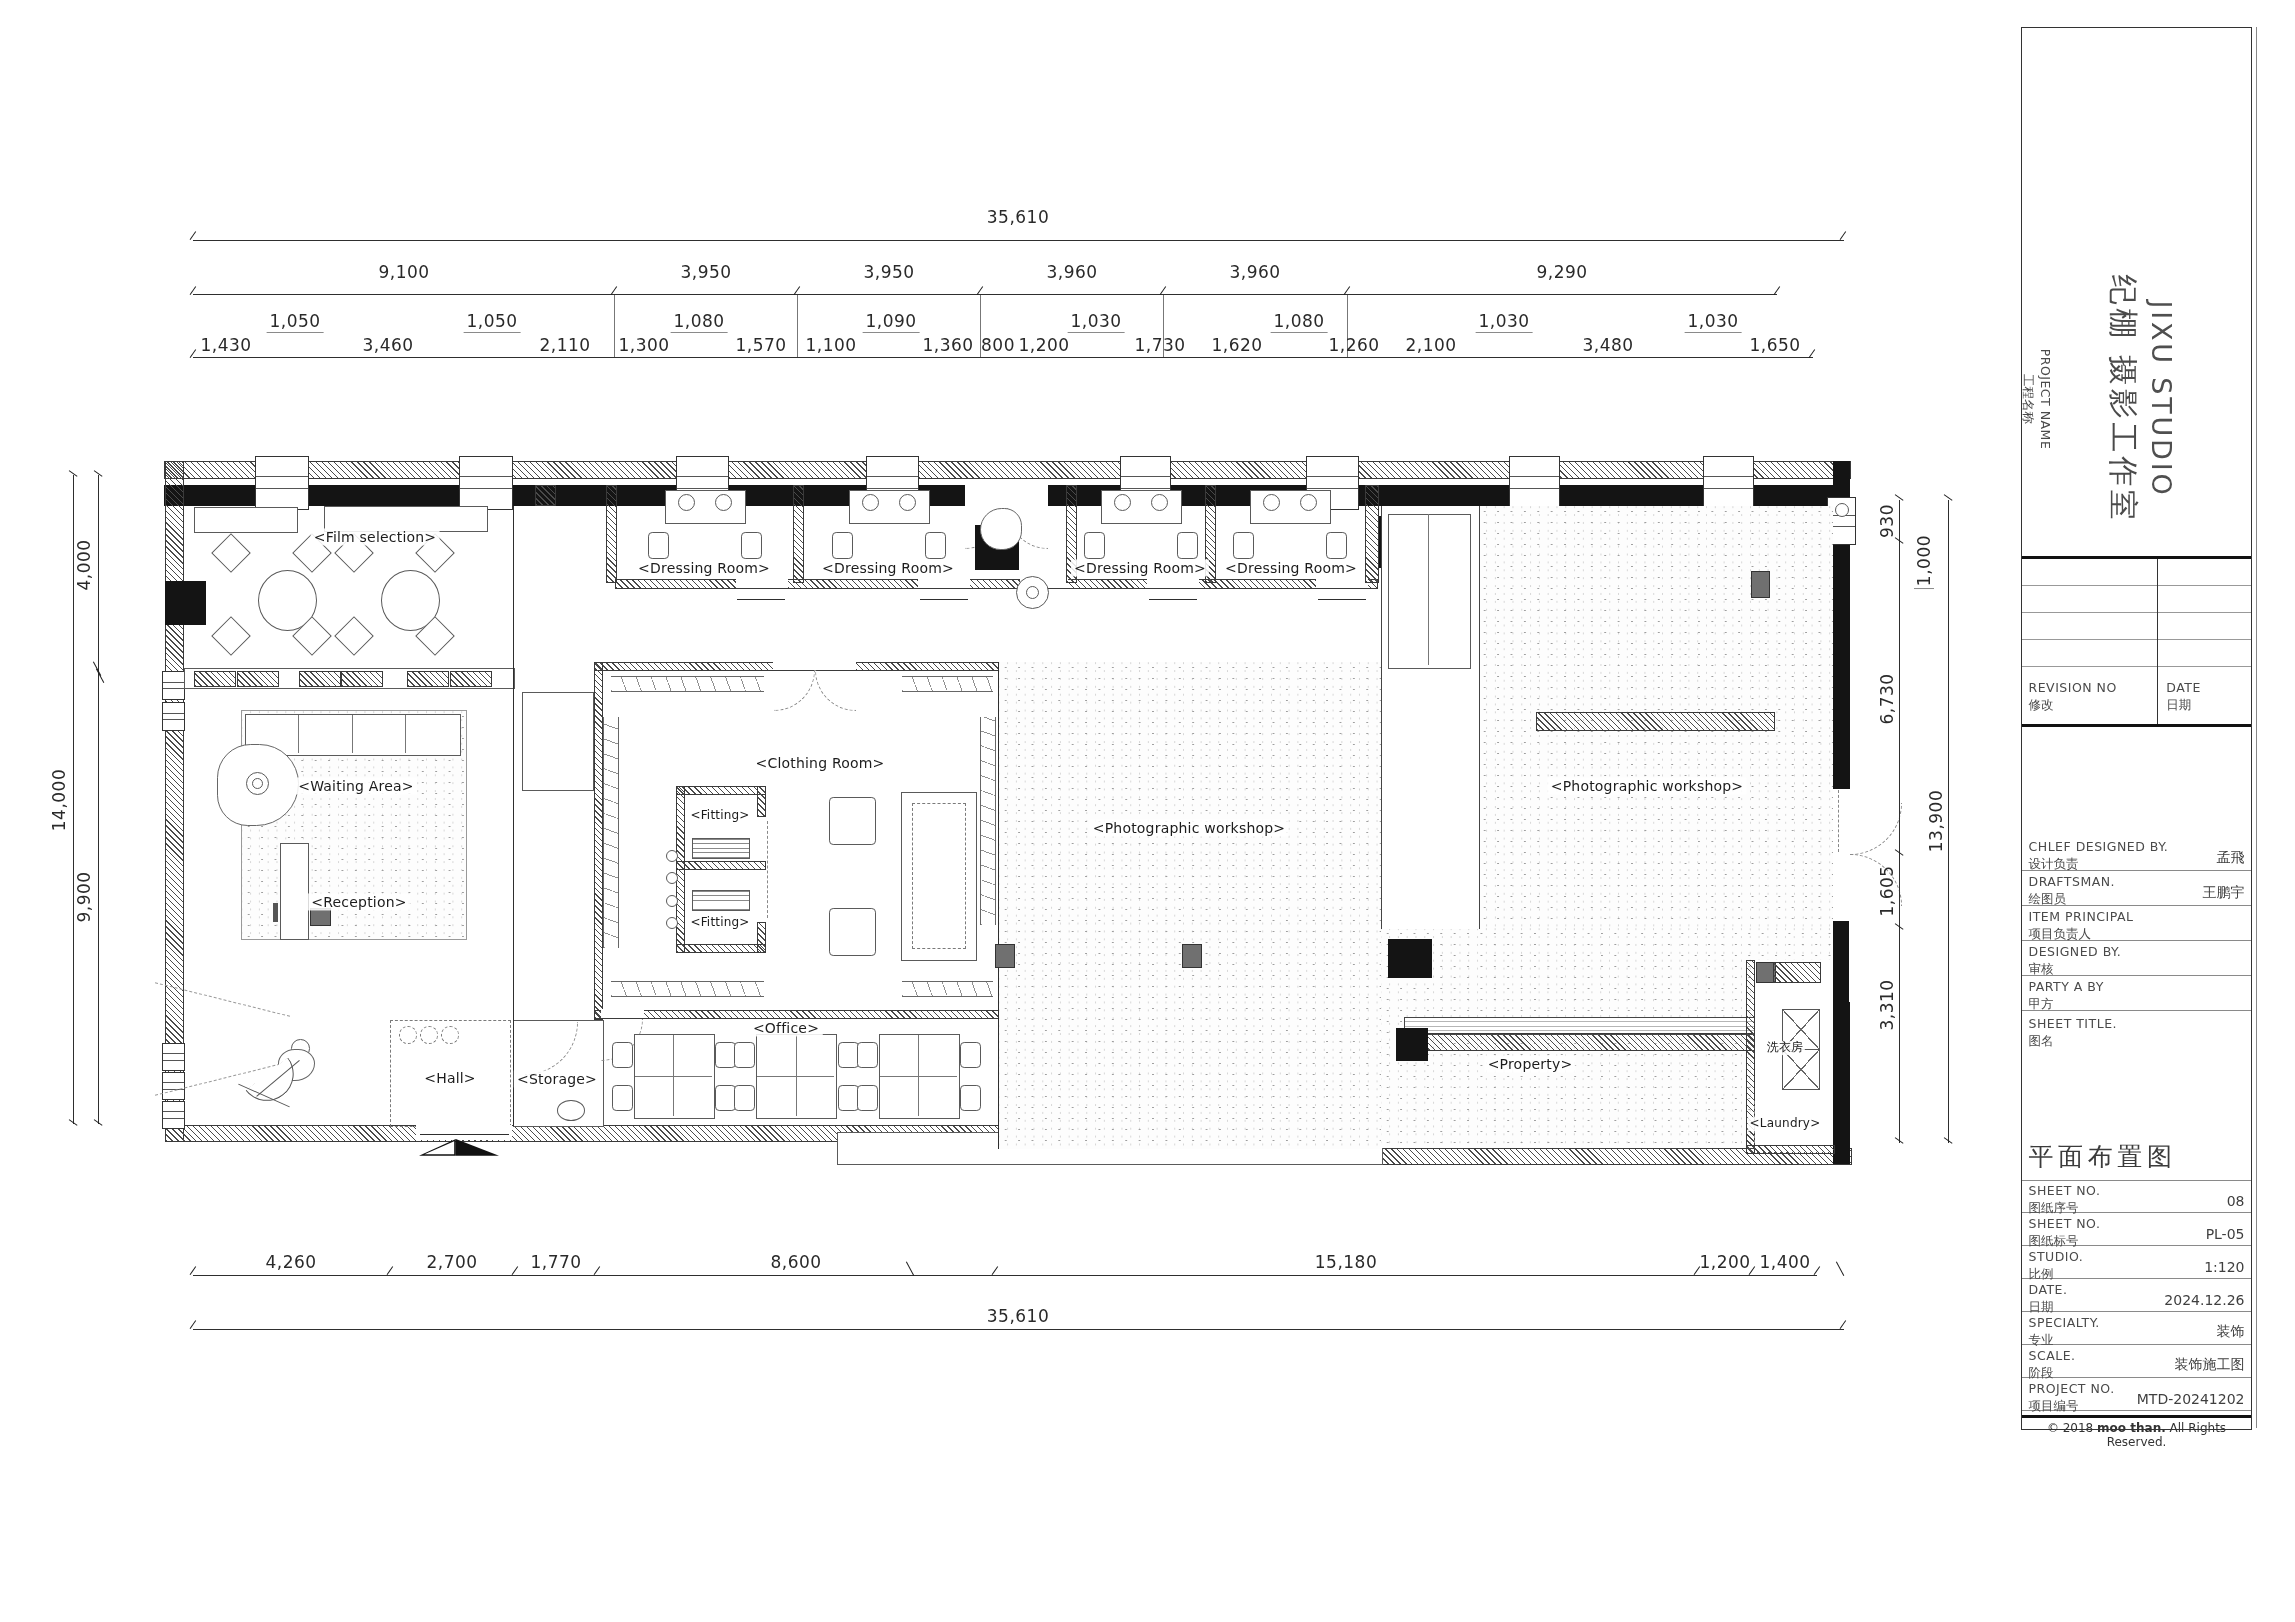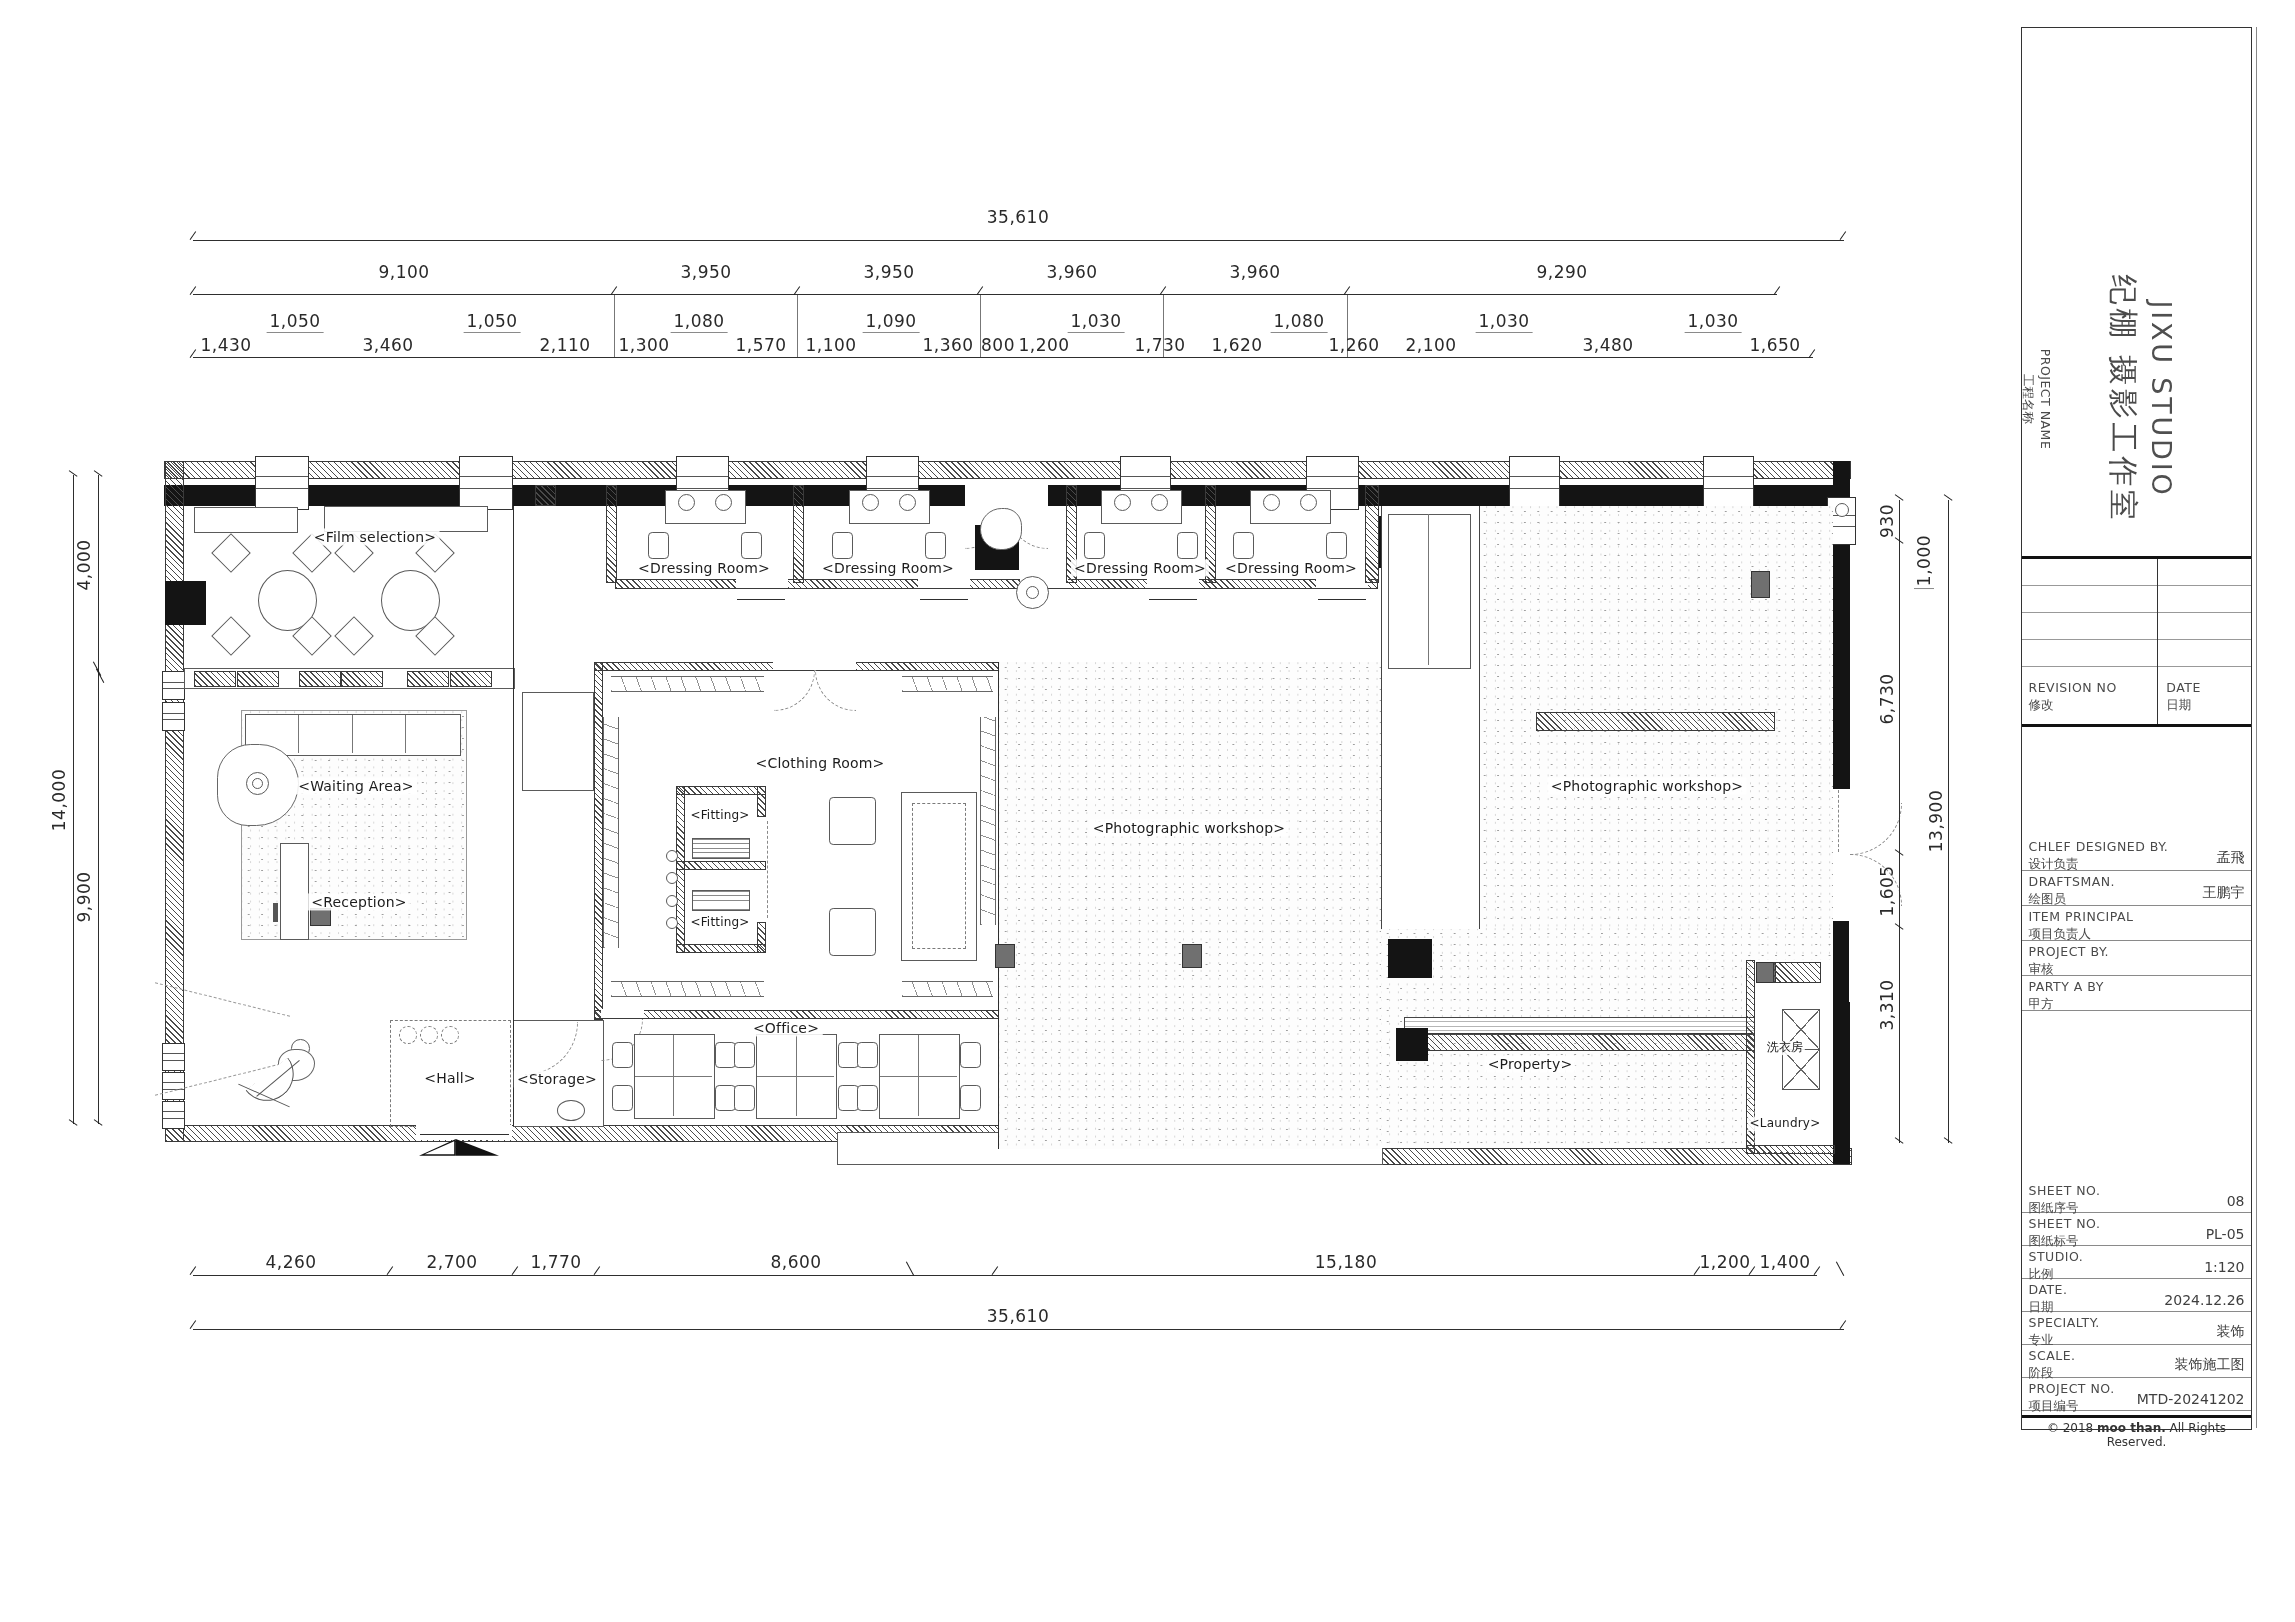--- a/index.html
+++ b/index.html
@@ -454,32 +454,37 @@
         <div class="val">王鹏宇</div>
       </div>
 
       <div class="tbrow" style="height:35px">
         <div class="tben">ITEM PRINCIPAL</div>
         <div class="tbcn">项目负责人</div>
         <div class="val"></div>
       </div>
 
       <div class="tbrow" style="height:35px">
-        <div class="tben">PROJECT BY.</div>
+        <div class="tben">DESIGNED BY.</div>
         <div class="tbcn">审核</div>
         <div class="val"></div>
       </div>
 
       <div class="tbrow" style="height:35px">
         <div class="tben">PARTY A BY</div>
         <div class="tbcn">甲方</div>
         <div class="val"></div>
       </div>
     </div>
 
+  <div class="tbsec" style="top:984px;height:169px;border-bottom:0.7px solid #8a8a8a;box-sizing:border-box;padding:3.7px 6.5px 0">
+    <div class="tben">SHEET TITLE.</div>
+    <div class="tbcn">图名</div>
+    <div style="position:absolute;left:6.5px;bottom:7.4px;font-size:25px;color:#3b3b3b;letter-spacing:4.6px">平面布置图</div>
+  </div>
 
   <div class="tbsec" style="top:1152px">
 
       <div class="tbrow" style="height:33px">
         <div class="tben">SHEET NO.</div>
         <div class="tbcn">图纸序号</div>
         <div class="val">08</div>
       </div>
 
       <div class="tbrow" style="height:33px">

